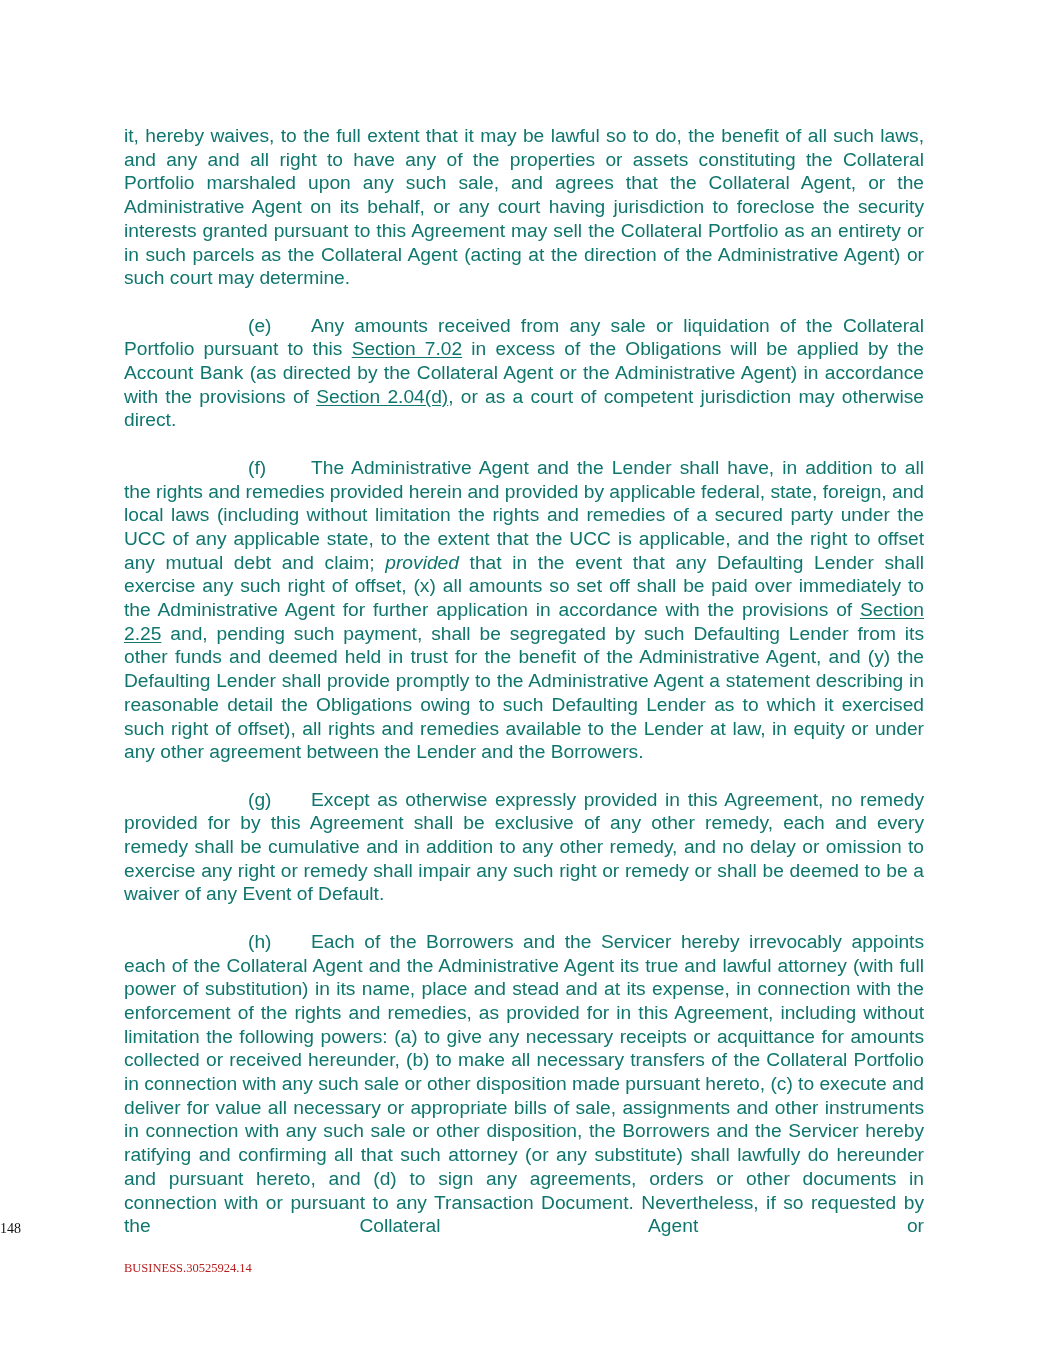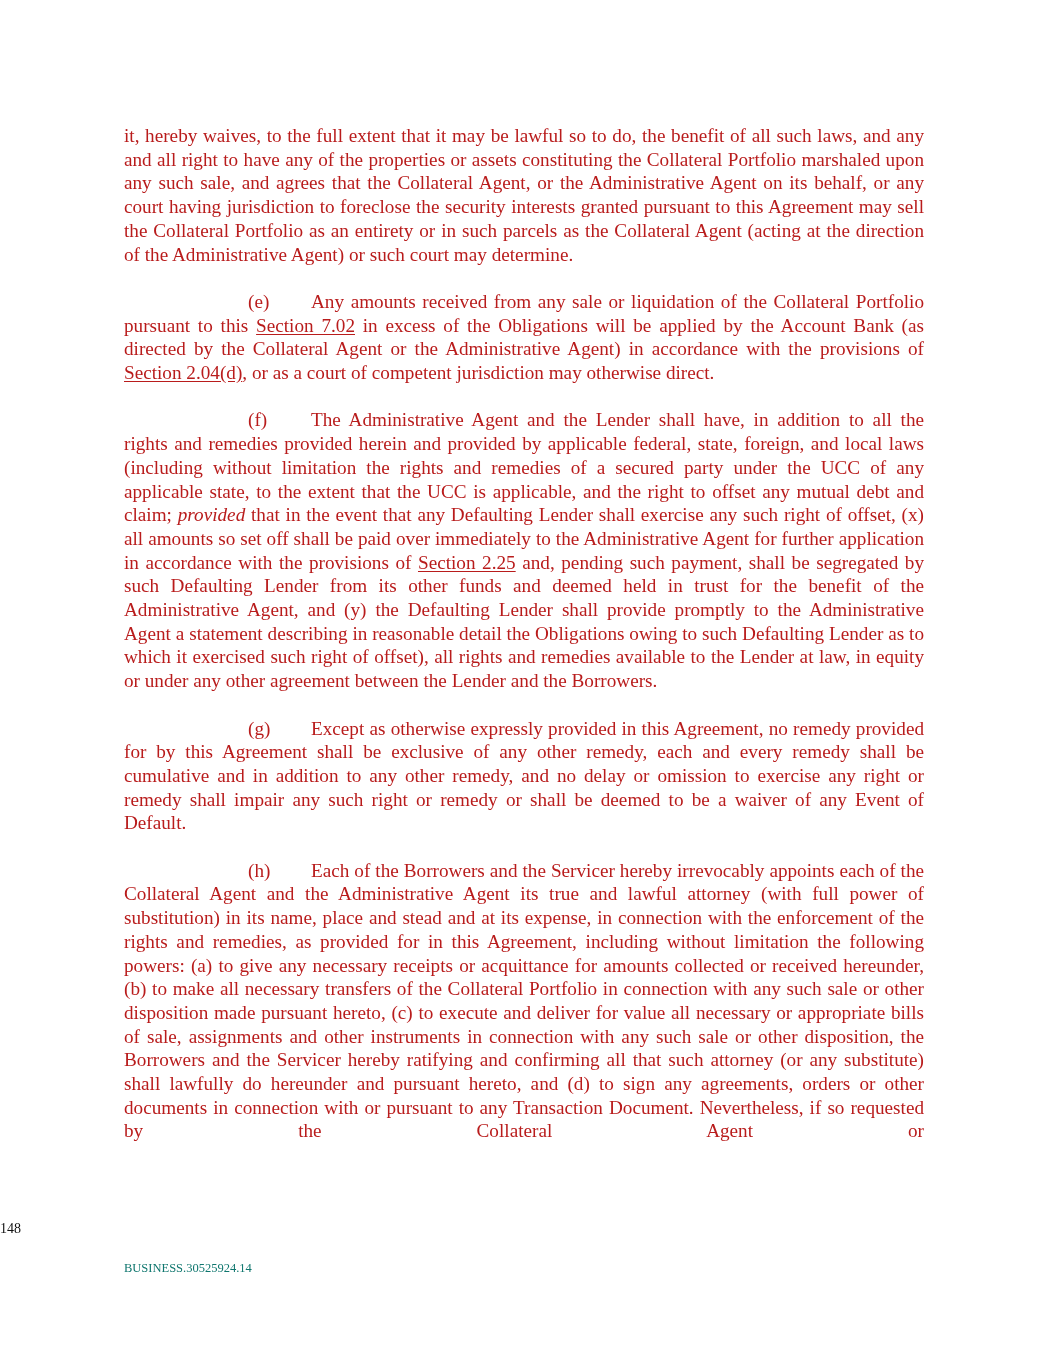--- a/index.html
+++ b/index.html
@@ -1,33 +1,33 @@
 <!DOCTYPE html>
 <html><head>
   <meta charset="utf-8">
   <style>
     html, body { margin: 0; padding: 0; background: #ffffff; }
     body { width: 1055px; height: 1365px; position: relative; overflow: hidden; }
     .page {
       position: absolute; left: 124px; top: 124px; width: 800px;
-      font-family: Liberation Serif, serif;
-      font-size: 19.2px; line-height: 23.7px; color: #b91c1c;
+      font-family: Liberation Sans, sans-serif;
+      font-size: 19.2px; line-height: 23.7px; color: #0f766e;
     }
     .para { margin: 0 0 23.7px 0; text-align: justify; text-align-last: left; }
     .indent { display: inline-block; width: 124px; }
     .label { display: inline-block; width: 63px; }
     .u { text-decoration: underline; text-underline-offset: 2px; }
     .i { font-style: italic; margin-top: 27px; }
     .page-number {
       position: absolute; top: 1221px; left: 0; width: 1055px; 
       font-family: "Liberation Serif", serif; font-size: 14px; color: #111;
     }
     .doc-id {
       position: absolute; top: 1261px; left: 124px;
-      font-family: "Liberation Serif", serif; font-size: 12.5px; color: #0f766e;
+      font-family: "Liberation Serif", serif; font-size: 12.5px; color: #b91c1c;
     }
   </style>
 </head>
 <body>
 
 <div class="page">
   <p class="para"><span>it, hereby waives, to the full extent that it may be lawful so to do, the benefit of all such laws, and any and all right to have any of the properties or assets constituting the Collateral Portfolio marshaled upon any such sale, and agrees that the Collateral Agent, or the Administrative Agent on its behalf, or any court having jurisdiction to foreclose the security interests granted pursuant to this Agreement may sell the Collateral Portfolio as an entirety or in such parcels as the Collateral Agent (acting at the direction of the Administrative Agent) or such court may determine.</span></p>
 
   <p class="para"><span class="indent"></span><span class="label">(e)</span><span>Any amounts received from any sale or liquidation of the Collateral Portfolio pursuant to this </span><span class="u">Section 7.02</span><span> in excess of the Obligations will be applied by the Account Bank (as directed by the Collateral Agent or the Administrative Agent) in accordance with the provisions of </span><span class="u">Section 2.04(d)</span><span>, or as a court of competent jurisdiction may otherwise direct.</span></p>
 

